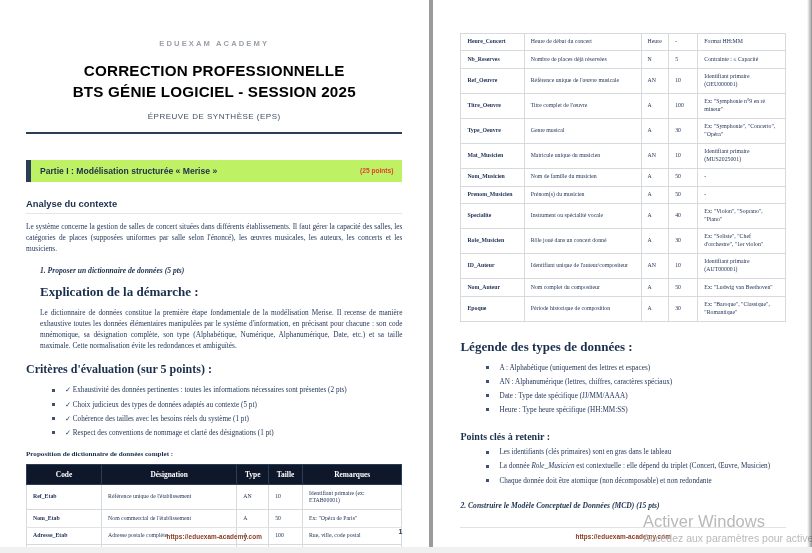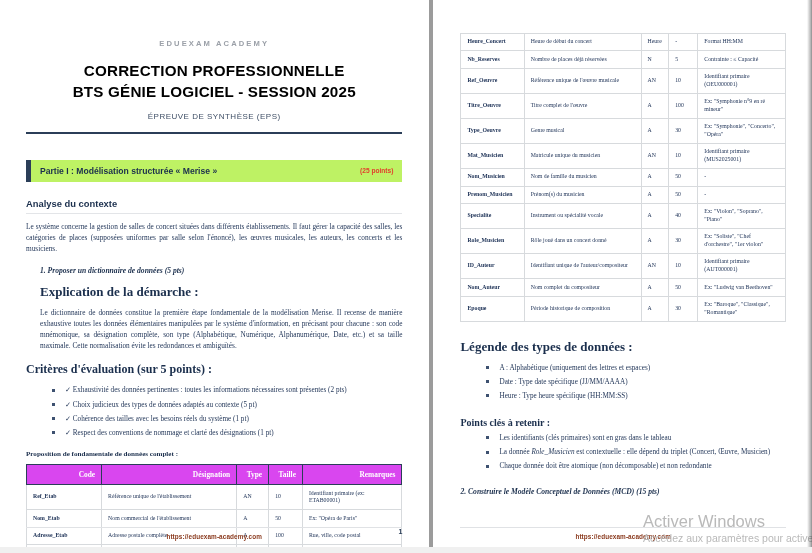--- a/index.html
+++ b/index.html
@@ -74,21 +74,21 @@
   ul.bullets li::before{
     content:"";position:absolute;left:0;top:3.4px;width:3px;height:3px;background:#3d5170;
   }
   .prop-head{font-weight:700;font-size:7.1px;margin:11px 0 6px 0;color:#1b2f4d;}
 
   
   table.dict{
     width:100%;border-collapse:collapse;font-size:5.9px;table-layout:fixed;
   }
   table.dict th{
-    background:#d946ef;color:#ffffff;text-align:right;
+    background:#0f172a;color:#ffffff;text-align:center;
     font-family:"Liberation Serif",serif;font-weight:700;font-size:7.4px;
     padding:5px 6px;border:1px solid #2b3e58;
   }
   table.dict td{
     border:1px solid #d7dadd;padding:4.4px 6px;color:#22365a;vertical-align:middle;
     font-size:5.8px;line-height:1.32;
   }
   table.dict td.c-code{font-weight:700;}
   table.dict td.c-type,table.dict td.c-size{text-align:left;}
   col.w-code{width:20%;}col.w-des{width:36%;}col.w-type{width:8.5%;}col.w-size{width:9%;}col.w-rem{width:26.5%;}
@@ -171,21 +171,21 @@
         <p class="body indent">Le dictionnaire de données constitue la première étape fondamentale de la modélisation Merise. Il recense de manière exhaustive toutes les données élémentaires manipulées par le système d'information, en précisant pour chacune : son code mnémonique, sa désignation complète, son type (Alphabétique, Numérique, Alphanumérique, Date, etc.) et sa taille maximale. Cette normalisation évite les redondances et ambiguïtés.</p>
 
         <div class="crit-head">Critères d'évaluation (sur 5 points) :</div>
         <ul class="bullets">
           <li>✓ Exhaustivité des données pertinentes : toutes les informations nécessaires sont présentes (2 pts)</li>
           <li>✓ Choix judicieux des types de données adaptés au contexte (5 pt)</li>
           <li>✓ Cohérence des tailles avec les besoins réels du système (1 pt)</li>
           <li>✓ Respect des conventions de nommage et clarté des désignations (1 pt)</li>
         </ul>
 
-        <div class="prop-head">Proposition de fondamentale de données complet :</div>
+        <div class="prop-head">Proposition de dictionnaire de données complet :</div>
 
         <table class="dict">
           <colgroup>
               <col class="w-code">
               <col class="w-des">
               <col class="w-type">
               <col class="w-size">
               <col class="w-rem">
             </colgroup>
           <thead>
@@ -358,20 +358,21 @@
                 <td class="c-type">A</td>
                 <td class="c-size">30</td>
                 <td class="c-rem">Ex: "Baroque", "Classique", "Romantique"</td>
               </tr>
             </tbody>
         </table>
 
         <div class="legend-head">Légende des types de données :</div>
         <ul class="bullets">
           <li>A : Alphabétique (uniquement des lettres et espaces)</li>
+          <li>AN : Alphanumérique (lettres, chiffres, caractères spéciaux)</li>
           <li>Date : Type date spécifique (JJ/MM/AAAA)</li>
           <li>Heure : Type heure spécifique (HH:MM:SS)</li>
         </ul>
 
         <div class="keys-head">Points clés à retenir :</div>
         <ul class="bullets">
           <li>Les identifiants (clés primaires) sont en gras dans le tableau</li>
           <li>La donnée <em class="it">Role_Musicien</em> est contextuelle : elle dépend du triplet (Concert, Œuvre, Musicien)</li>
           <li>Chaque donnée doit être atomique (non décomposable) et non redondante</li>
         </ul>

